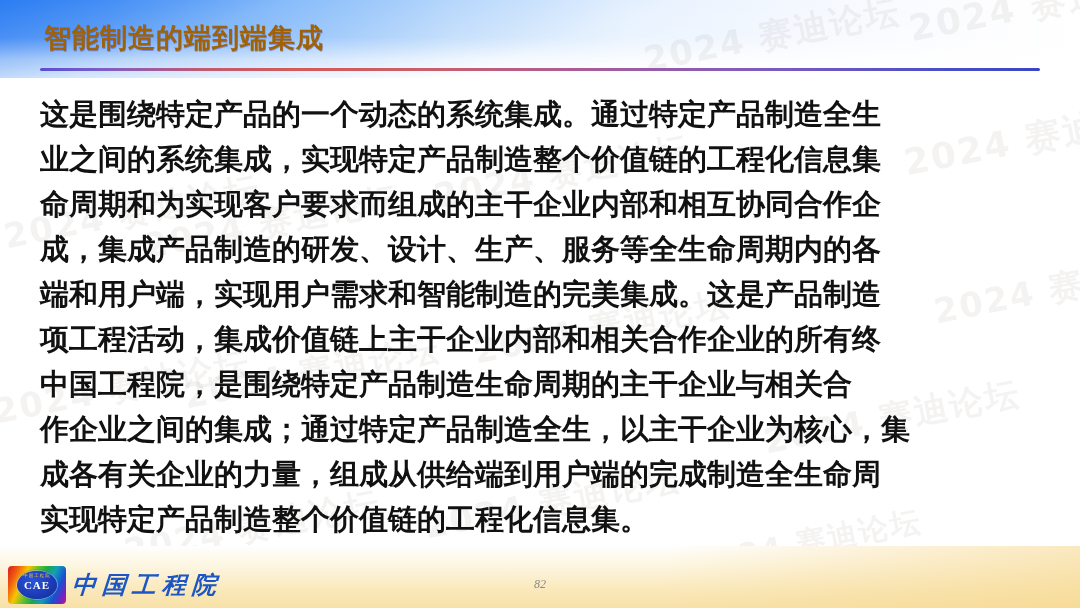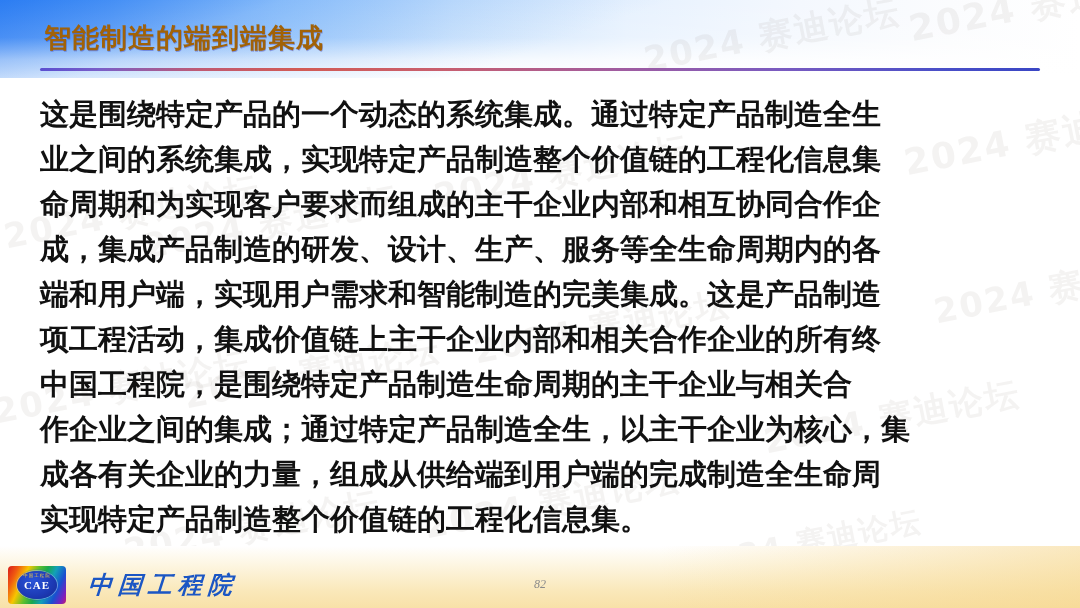--- a/index.html
+++ b/index.html
@@ -142,21 +142,21 @@
       rgba(248,225,168,0) 0%,
       rgba(246,214,140,0.55) 100%);
   }
 
   .logo-wrap {
     position: absolute;
     left: 8px;
     bottom: 4px;
     display: flex;
     align-items: center;
-    gap: 22px;
+    gap: 6px;
   }
   .cae-emblem {
     position: relative;
     width: 58px;
     height: 38px;
     border-radius: 4px;
     overflow: hidden;
     background:
       radial-gradient(ellipse 60% 70% at 50% 50%, #1b3fd0 0%, #1b3fd0 38%, rgba(27,63,208,0) 62%),
       linear-gradient(115deg,

